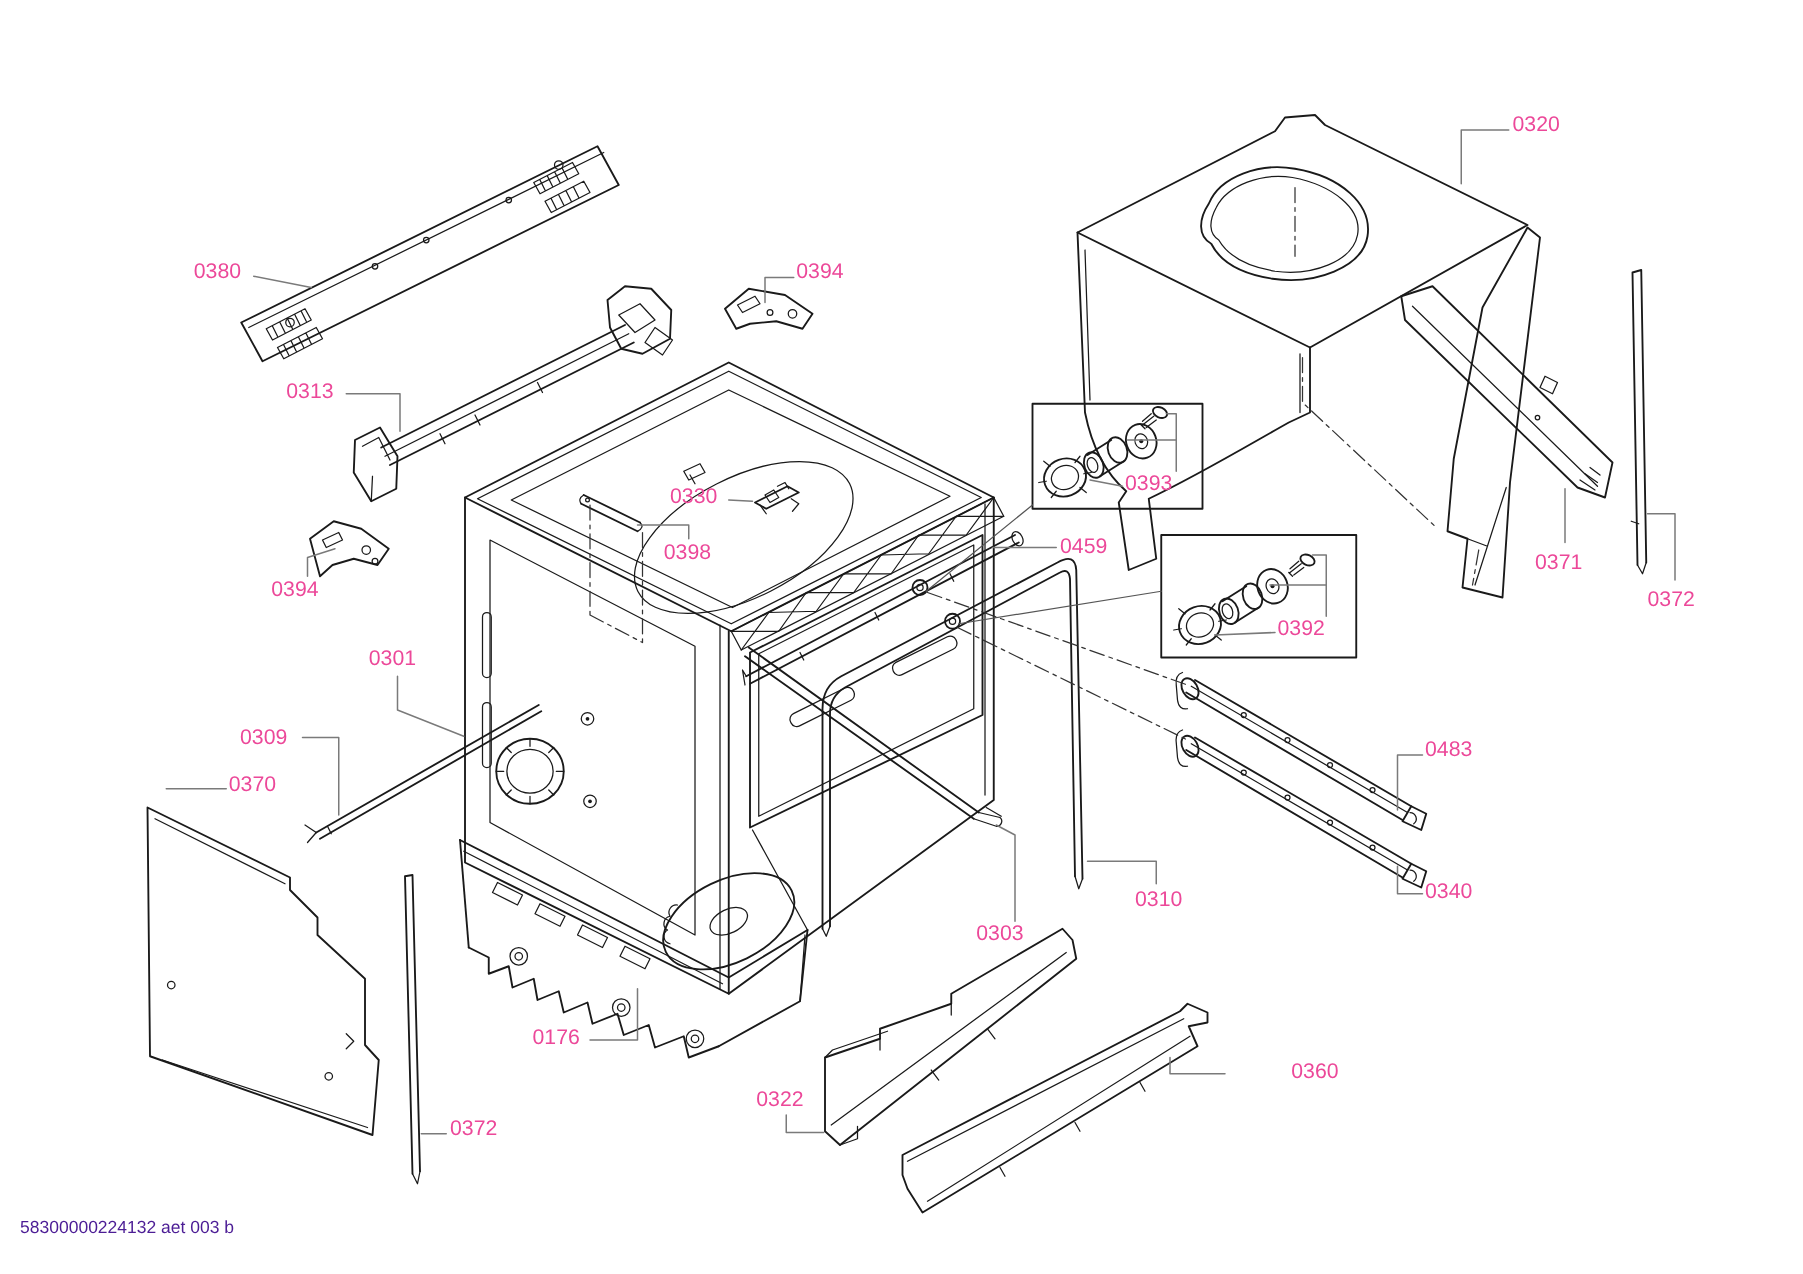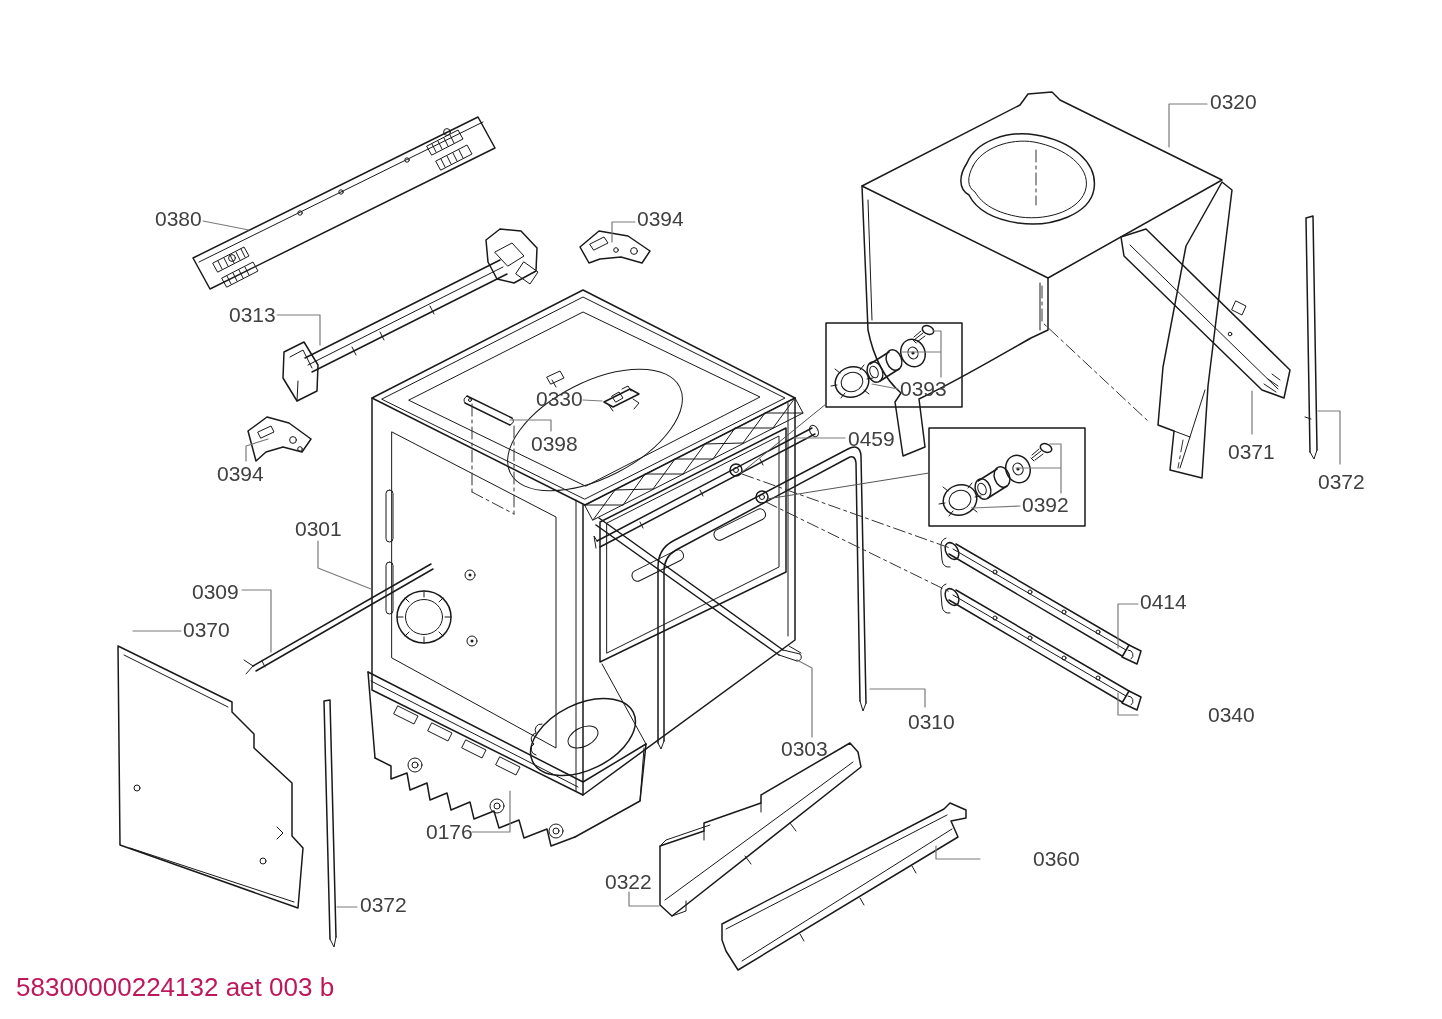--- a/index.html
+++ b/index.html
@@ -1,21 +1,21 @@
 <!DOCTYPE html>
 <html><head>
 <meta charset="utf-8">
 <style>
   html,body{margin:0;padding:0;background:#fff;}
   .stage{position:relative;width:1442px;height:1019px;background:#fff;overflow:hidden;
          font-family:"Liberation Sans",sans-serif;}
   .stage svg{position:absolute;left:0;top:0;}
-  .lbl{position:absolute;font-size:21px;line-height:1;color:#404040;white-space:nowrap;
+  .lbl{position:absolute;font-size:17px;line-height:1;color:#ec4899;white-space:nowrap;
        letter-spacing:0px;}
-  .code{position:absolute;font-size:26px;line-height:1;color:#be185d;white-space:nowrap;}
+  .code{position:absolute;font-size:14px;line-height:1;color:#4c1d95;white-space:nowrap;}
   .s{stroke:#1a1a1a;stroke-width:1.5;fill:none;}
   .t{stroke:#1a1a1a;stroke-width:1;fill:none;}
   .lead{stroke:#7a7a7a;stroke-width:1.2;fill:none;}
   .conn{stroke:#555;stroke-width:1;fill:none;}
   .dash{stroke:#333;stroke-width:1;fill:none;stroke-dasharray:12 4 3 4;}
 </style>
 </head>
 <body>
 
 <div class="stage">
@@ -295,22 +295,22 @@
 <div class="lbl" style="left:531px;top:433px">0398</div>
 <div class="lbl" style="left:848px;top:428px">0459</div>
 <div class="lbl" style="left:900px;top:378px">0393</div>
 <div class="lbl" style="left:1022px;top:494px">0392</div>
 <div class="lbl" style="left:1210px;top:91px">0320</div>
 <div class="lbl" style="left:1228px;top:441px">0371</div>
 <div class="lbl" style="left:1318px;top:471px">0372</div>
 <div class="lbl" style="left:295px;top:518px">0301</div>
 <div class="lbl" style="left:192px;top:581px">0309</div>
 <div class="lbl" style="left:183px;top:619px">0370</div>
-<div class="lbl" style="left:1140px;top:591px">0414</div>
-<div class="lbl" style="left:1208px;top:704px">0340</div>
+<div class="lbl" style="left:1140px;top:591px">0483</div>
+<div class="lbl" style="left:1140px;top:704px">0340</div>
 <div class="lbl" style="left:908px;top:711px">0310</div>
 <div class="lbl" style="left:781px;top:738px">0303</div>
 <div class="lbl" style="left:426px;top:821px">0176</div>
 <div class="lbl" style="left:605px;top:871px">0322</div>
 <div class="lbl" style="left:1033px;top:848px">0360</div>
 <div class="lbl" style="left:360px;top:894px">0372</div>
 
 <div class="code" style="left:16px;top:974px">58300000224132 aet 003 b</div>
 
 </div>

